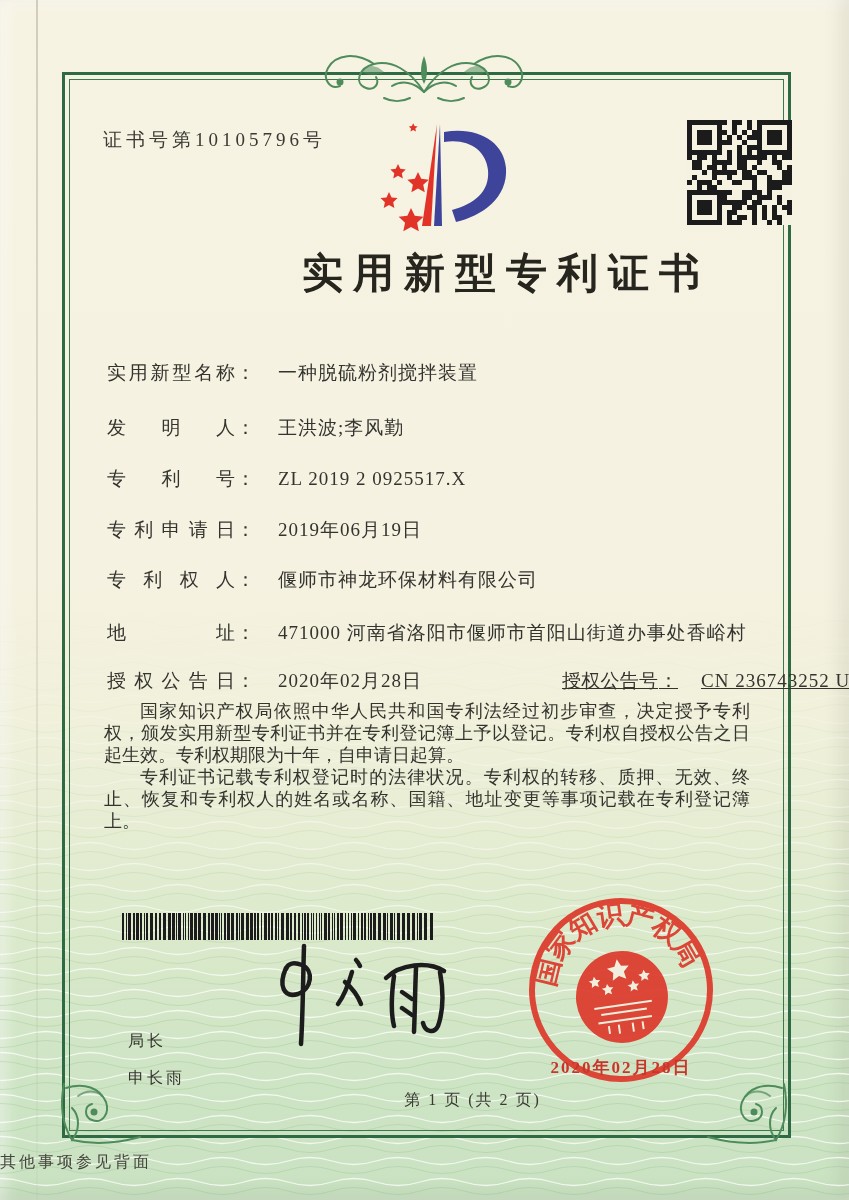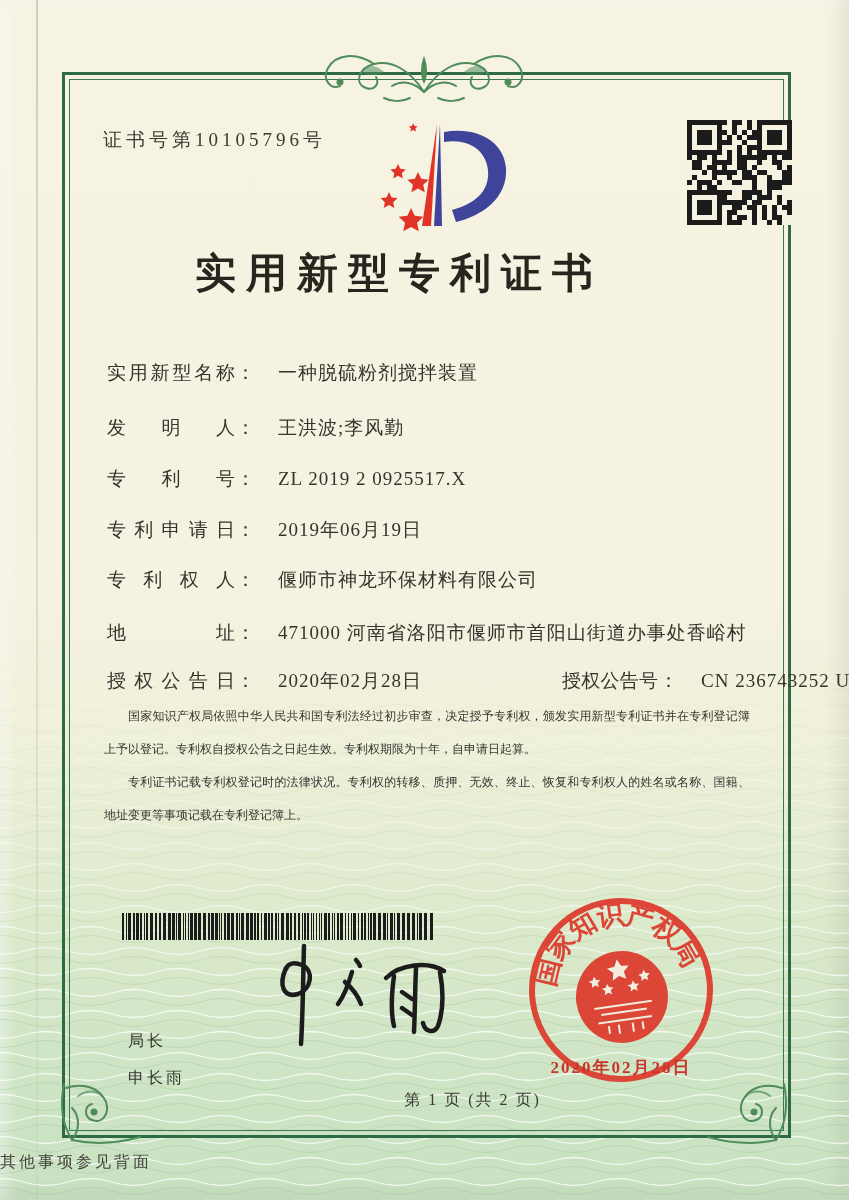--- a/index.html
+++ b/index.html
@@ -13,29 +13,29 @@
     background:linear-gradient(180deg,rgba(140,135,110,.35),rgba(140,135,110,.05));z-index:5;}
   svg{display:block}
   .waves{position:absolute;left:0;top:0;z-index:0;}
   .frame{position:absolute;left:62px;top:72px;width:723px;height:1060px;
     border:3px solid #2e6a43;z-index:1;}
   .frame::after{content:"";position:absolute;inset:4px;border:1px solid #3c7750;}
   .ornament{position:absolute;z-index:2;}
   .cert-no{position:absolute;left:103px;top:127px;font-size:19px;letter-spacing:4px;z-index:3;color:#3a3a33;}
   .logo{position:absolute;left:358px;top:112px;z-index:3;}
   .qr{position:absolute;left:687px;top:120px;z-index:3;}
-  .title{position:absolute;left:0;top:246px;width:710px;text-align:center;margin:0;
-    font-size:41px;font-weight:700;letter-spacing:10px;color:#26261f;z-index:3;padding-left:44px;}
+  .title{position:absolute;left:0;top:246px;width:710px;text-align:right;margin:0;
+    font-size:41px;font-weight:700;letter-spacing:10px;color:#26261f;z-index:3;}
   .field{position:absolute;left:107px;z-index:3;font-size:19px;display:flex;align-items:baseline;}
   .flabel{display:inline-block;width:128px;text-align:justify;text-align-last:justify;white-space:nowrap;}
   .fcolon{margin:0 2px 0 1px;}
   .fvalue{letter-spacing:1px;white-space:nowrap;margin-left:21px;}
-  .pair2{position:absolute;left:455px;top:0;display:flex;align-items:baseline;}
+  .pair2{position:absolute;left:455px;top:0;display:flex;align-items:baseline;text-decoration:underline;}
   .pair2 .flabel{width:96px;}
-  .paras{position:absolute;left:104px;top:700px;width:646px;z-index:3;font-size:12px;line-height:33px;text-align:justify;}
+  .paras{position:absolute;left:104px;top:700px;width:646px;z-index:3;font-size:18px;line-height:22px;text-align:justify;}
   .paras p{margin:0;text-indent:2em;}
   .barcode{position:absolute;left:122px;top:913px;z-index:3;}
   .signer{position:absolute;left:128px;top:975px;z-index:3;font-size:16px;letter-spacing:3px;line-height:37px;margin-top:47px;}
   .signature{position:absolute;left:248px;top:938px;z-index:4;}
   .seal{position:absolute;left:524px;top:893px;z-index:4;transform:rotate(-8deg);opacity:.93;}
   .seal-date{position:absolute;left:524px;top:1056px;width:194px;text-align:center;z-index:5;
     color:#c9352a;font-size:17px;font-weight:700;letter-spacing:2px;}
   .page-no{position:absolute;left:0;top:1090px;width:849px;text-align:center;font-size:16px;letter-spacing:2px;z-index:3;color:#3a3a33;margin-left:48px;}
   .back-note{position:absolute;left:0;top:1152px;width:849px;font-size:16px;letter-spacing:3px;z-index:3;color:#44443c;}
 </style>

